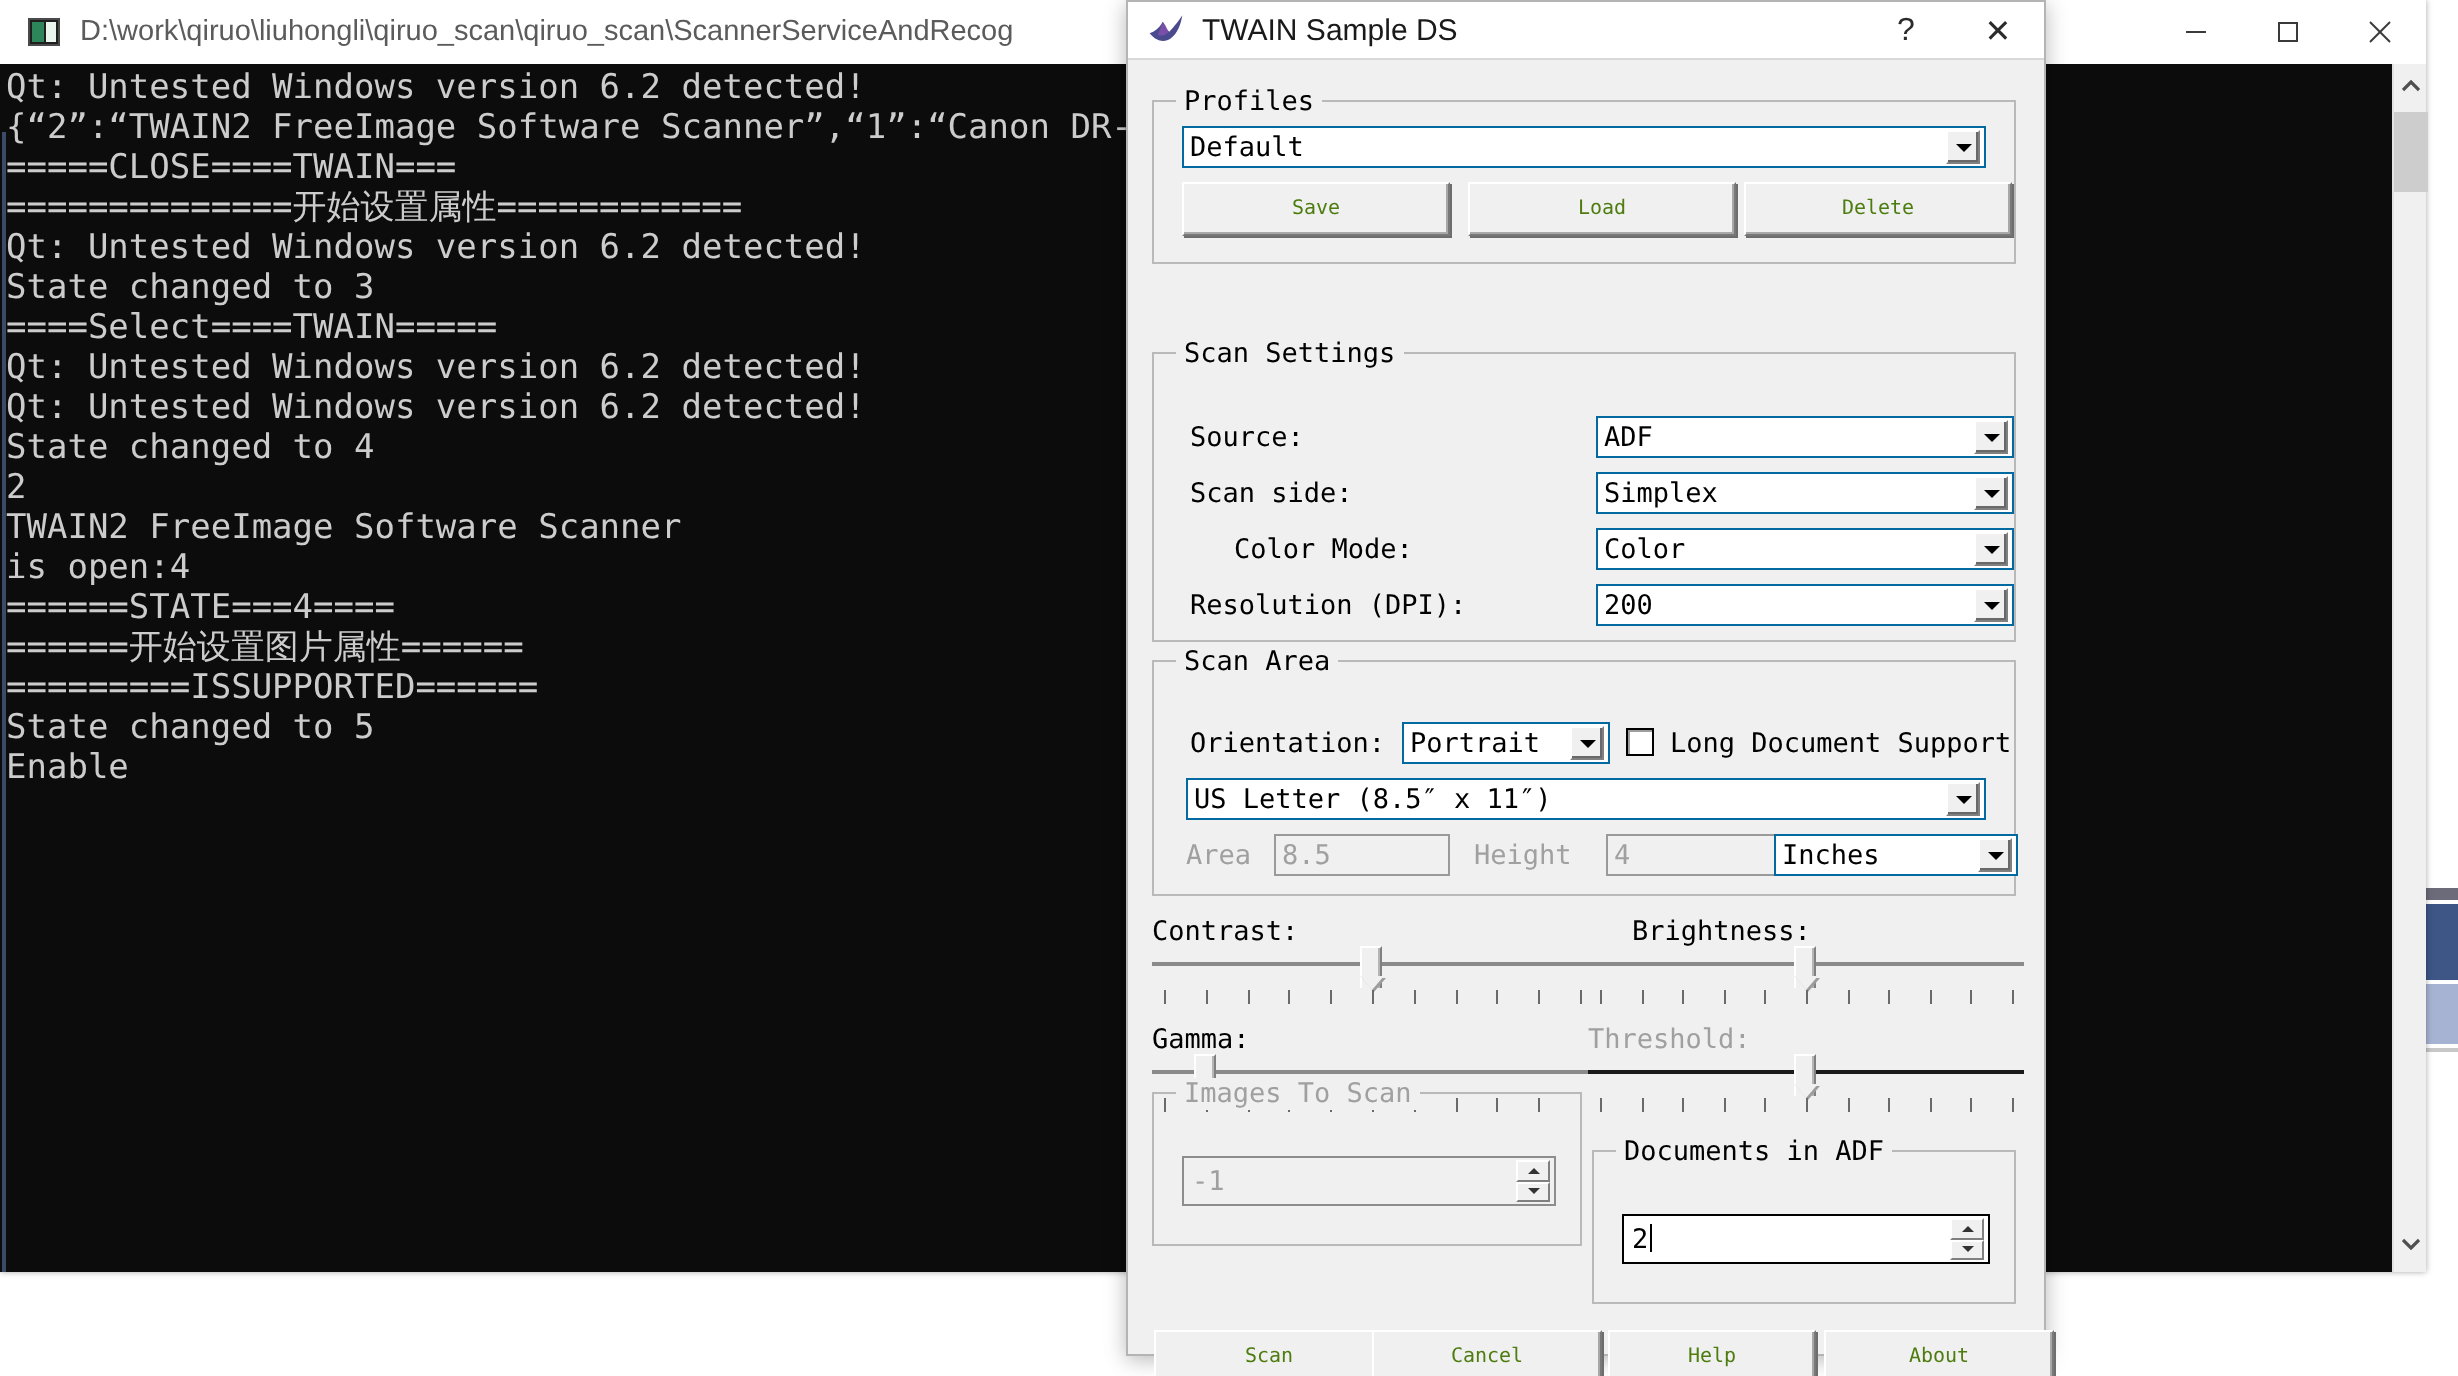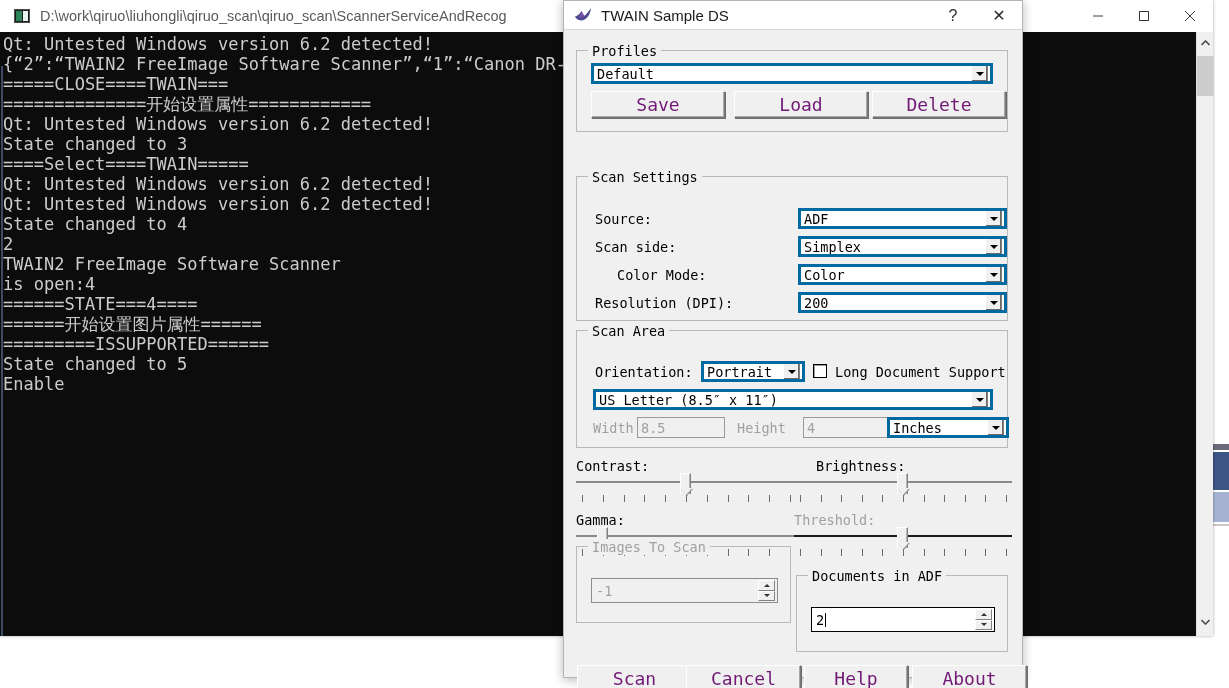--- a/index.html
+++ b/index.html
@@ -181,21 +181,21 @@
     font-size: 13.5px;
     color: #000000;
   }
   .group.disabled > .legend { color: #a0a0a0; }
 
   
   .combo {
     position: absolute;
     height: 21px;
     background: #ffffff;
-    border: 3px solid #0369a1;
+    border: 1px solid #0369a1;
     display: flex; align-items: center;
     font-family: "DejaVu Sans Mono", monospace;
     font-size: 13.5px;
     color: #000000;
     padding-left: 3px;
     overflow: hidden;
   }
   .combo .cval { flex: 1 1 auto; white-space: nowrap; }
   .combo .carrow {
     width: 17px; height: 17px;
@@ -220,22 +220,22 @@
   .btn {
     position: absolute;
     height: 27px;
     background: #f0f0f0;
     border-top: 1px solid #ffffff;
     border-left: 1px solid #ffffff;
     border-right: 1px solid #787878;
     border-bottom: 1px solid #787878;
     box-shadow: inset -1px -1px 0 #a8a8a8, 1px 1px 0 #6d6d6d;
     font-family: "DejaVu Sans Mono", monospace;
-    font-size: 18px;
-    color: #701a75;
+    font-size: 10px;
+    color: #4d7c0f;
     display: flex; align-items: center; justify-content: center;
   }
 
   .lbl {
     position: absolute;
     font-family: "DejaVu Sans Mono", monospace;
     font-size: 13.5px;
     color: #000000;
     white-space: nowrap;
   }
@@ -507,21 +507,21 @@
         <div class="checkbox" style="left:236px; top:33px;"></div>
         <div class="lbl" style="left:258px; top:33px;">Long Document Support</div>
 
         <div class="combo" style="left:16px; top:58px; width:400px;">
           <span class="cval">US Letter (8.5″ x 11″)</span>
           <span class="carrow">
               <i></i>
             </span>
         </div>
 
-        <div class="lbl disabled" style="left:16px; top:89px;">Width</div>
+        <div class="lbl disabled" style="left:16px; top:89px;">Area</div>
         <div class="txtbox disabled" style="left:60px; top:86px; width:88px;">
           <span>8.5</span>
         </div>
         <div class="lbl disabled" style="left:160px; top:89px;">Height</div>
         <div class="txtbox disabled" style="left:226px; top:86px; width:86px;">
           <span>4</span>
         </div>
         <div class="combo" style="left:310px; top:86px; width:122px;">
           <span class="cval">Inches</span>
           <span class="carrow">

